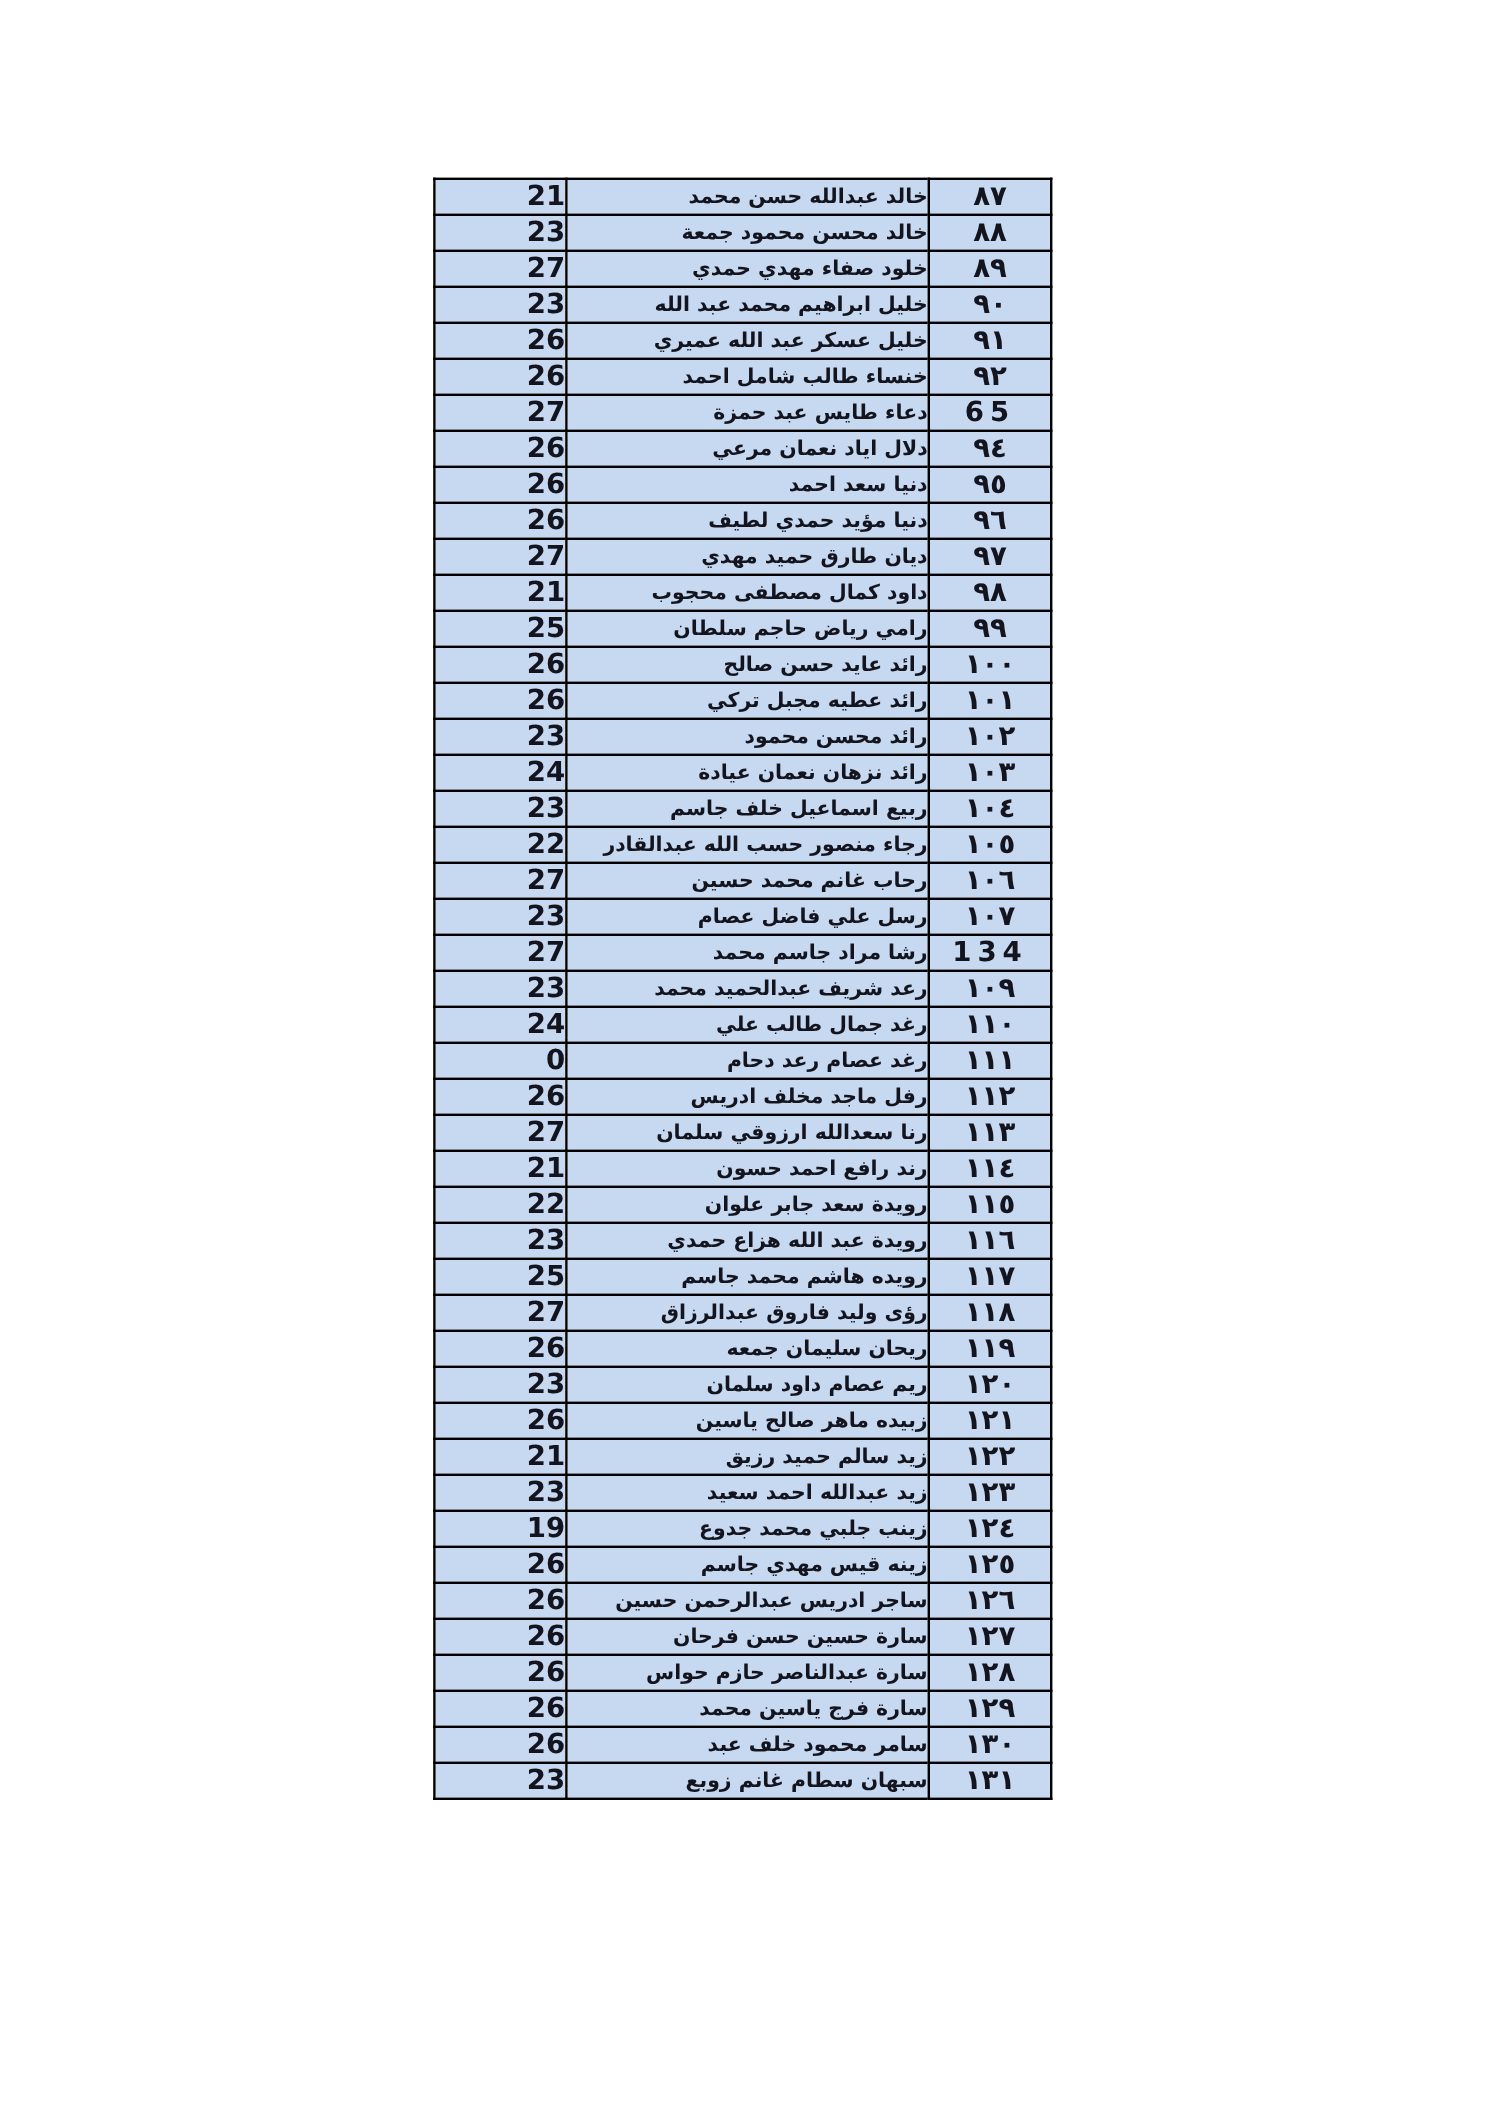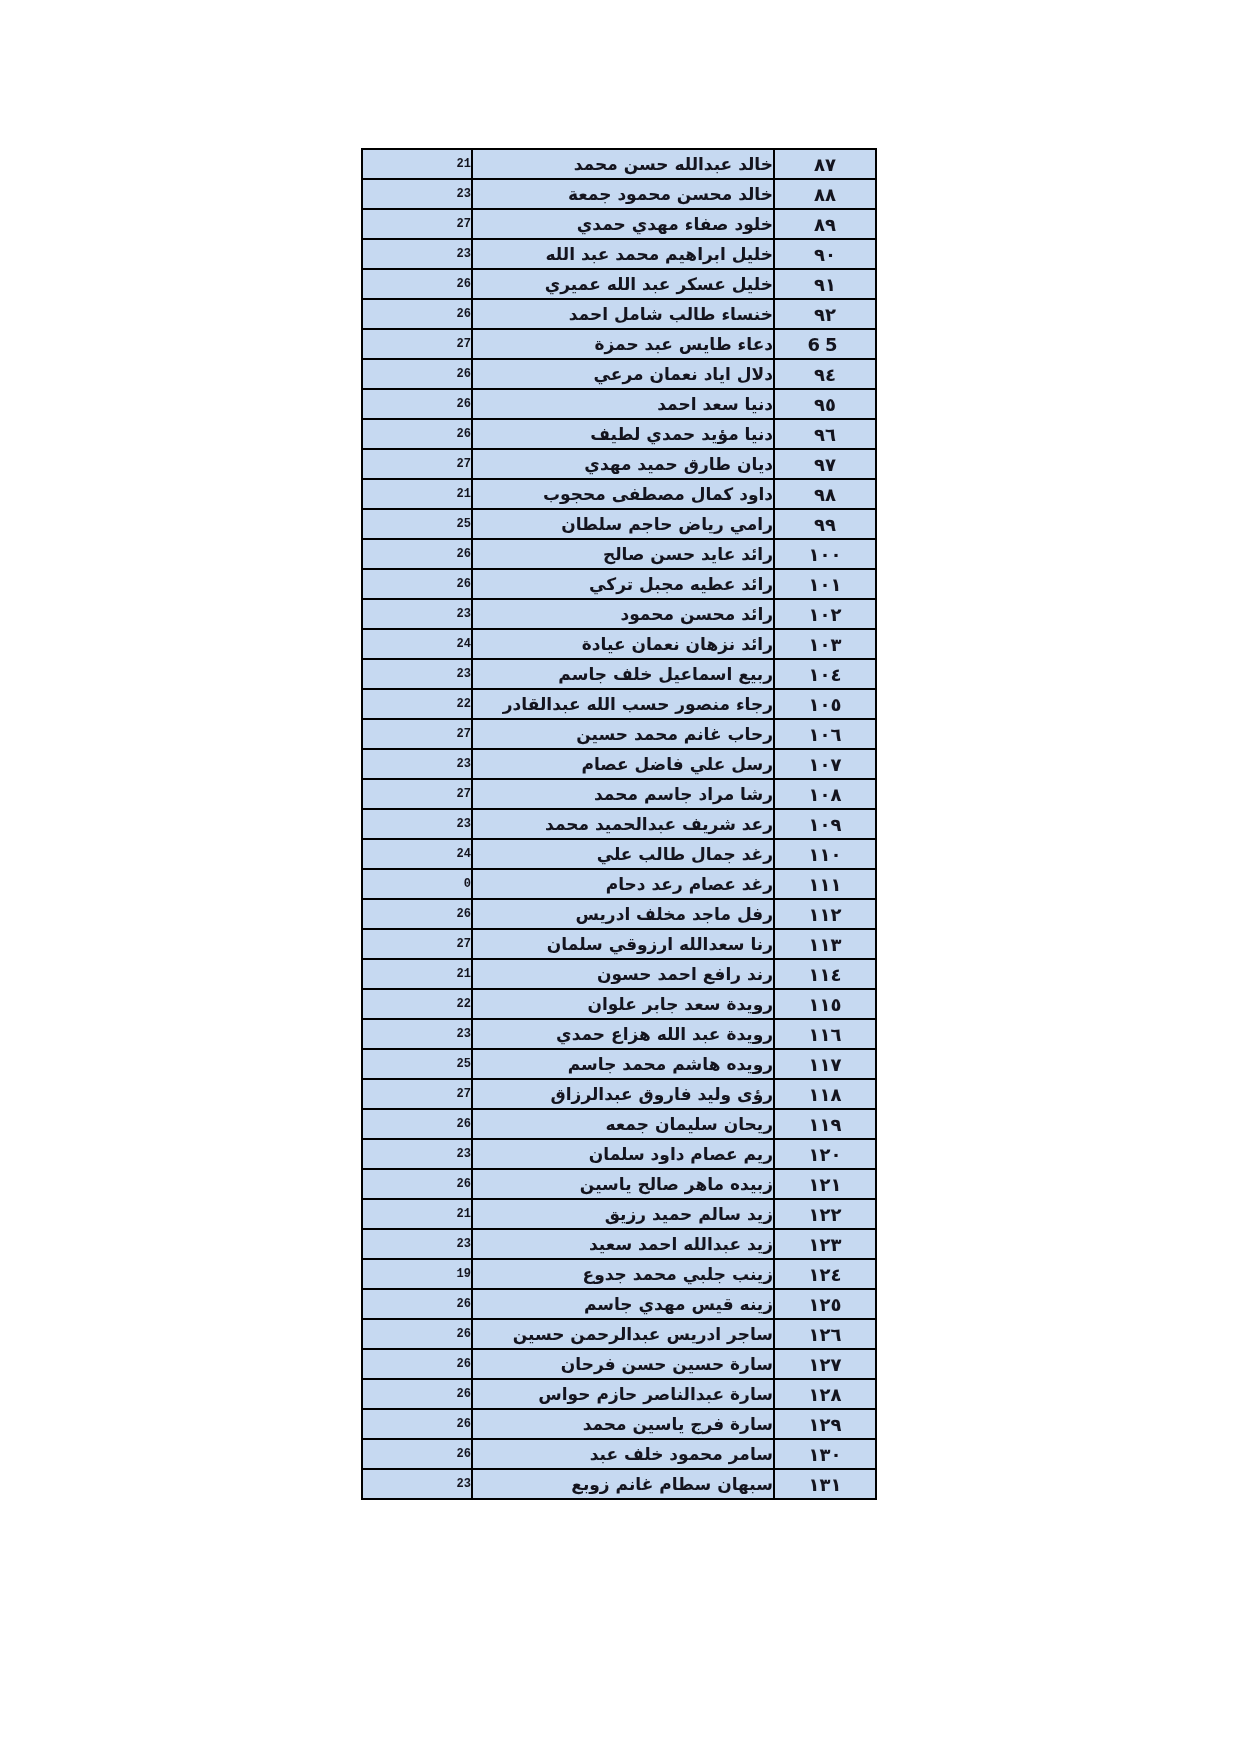--- a/index.html
+++ b/index.html
@@ -30,37 +30,36 @@
     padding: 0;
     overflow: hidden;
     white-space: nowrap;
     color: #14141e;
     font-weight: bold;
     vertical-align: middle;
   }
   td.index {
     width: 100px;
     text-align: center;
-    font-size: 18px;
+    font-size: 23px;
     letter-spacing: 5px;
   }
   td.name {
     width: 300px;
     font-size: 17px;
     padding-right: 6px;
     padding-left: 4px;
   }
   td.score {
     width: 108px;
     text-align: left;      
     direction: ltr;
-    font-size: 12px;
+    font-size: 23px;
     padding-right: 8px;
     text-align: right;
-    font-family: Liberation Mono, monospace;
   }
 </style>
 </head>
 <body>
 
 <div class="page">
   <table class="roster" dir="rtl">
     <tbody>
         <tr>
           <td class="index">٨٧</td>
@@ -161,21 +160,21 @@
           <td class="index">١٠٦</td>
           <td class="name">رحاب غانم محمد حسين</td>
           <td class="score">27</td>
         </tr>
         <tr>
           <td class="index">١٠٧</td>
           <td class="name">رسل علي فاضل عصام</td>
           <td class="score">23</td>
         </tr>
         <tr>
-          <td class="index">١٠٨</td>
+          <td class="index">134</td>
           <td class="name">رشا مراد جاسم محمد</td>
           <td class="score">27</td>
         </tr>
         <tr>
           <td class="index">١٠٩</td>
           <td class="name">رعد شريف عبدالحميد محمد</td>
           <td class="score">23</td>
         </tr>
         <tr>
           <td class="index">١١٠</td>

